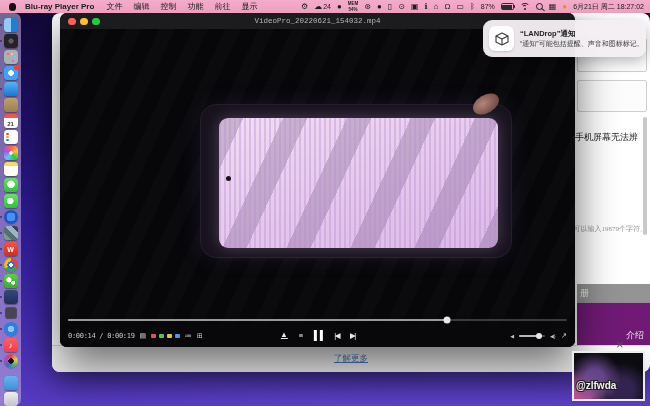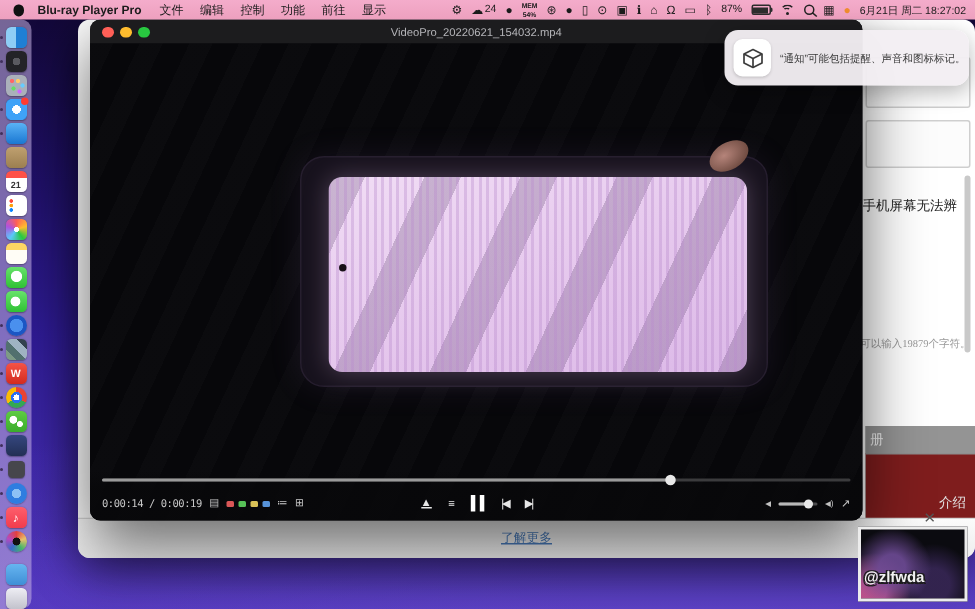--- a/index.html
+++ b/index.html
@@ -81,31 +81,31 @@
   .input-box{position:absolute;left:525px;width:70px;background:#fcfcfc;border:1px solid #cfcfcf;border-radius:2px;box-sizing:border-box;}
   .b1{top:25px;height:34px;}
   .b2{top:67px;height:32px;}
   .pg-title{position:absolute;left:523px;top:118px;font-size:9px;color:#222;font-family:"Liberation Serif","DejaVu Serif",serif;white-space:nowrap;}
   .pg-scroll{position:absolute;left:591px;top:104px;width:4px;height:118px;background:#c9c9c9;border-radius:2px;}
   .pg-hint{position:absolute;left:493px;top:211px;width:102px;text-align:right;font-size:7px;color:#999;font-family:"Liberation Serif","DejaVu Serif",serif;}
   .pg-btn{position:absolute;left:537px;top:229px;width:52px;height:24px;background:#61abd5;color:#fff;border:none;border-radius:3px;
     font-size:10px;font-family:"Liberation Serif","DejaVu Serif",serif;cursor:pointer;}
   .pg-panel{position:absolute;left:525px;top:271px;width:73px;height:62px;background:#737373;overflow:hidden;}
   .pg-row1{height:18px;background:#949494;color:#f0f0f0;font-size:9px;line-height:18px;padding-left:3px;font-family:"Liberation Serif","DejaVu Serif",serif;}
-  .pg-row2{position:relative;height:44px;background:#7f1d1d;border-top:1px solid #8f8f8f;}
+  .pg-row2{position:relative;height:44px;background:#701a75;border-top:1px solid #8f8f8f;}
   .pg-row2 span{position:absolute;left:49px;top:26px;font-size:9px;color:#e2e2e2;font-family:"Liberation Serif","DejaVu Serif",serif;}
   .cookiebar{position:absolute;left:0;right:0;bottom:0;height:26px;background:linear-gradient(#fbfbfb,#ededed);
     border-top:1px solid #d8d8d8;border-radius:0 0 8px 8px;display:flex;align-items:center;justify-content:center;gap:4px;
     font-size:8.5px;color:#444;font-family:"Liberation Serif","DejaVu Serif",serif;}
   .cookielink{color:#4a7dbe;text-decoration:underline;cursor:pointer;}
 
   
   .player{position:absolute;left:60px;top:13px;width:515px;height:334px;background:#0a0a0c;border-radius:7px;overflow:hidden;
     box-shadow:0 16px 42px rgba(0,0,0,0.6);z-index:20;}
-  .titlebar{position:relative;height:16px;background:#1c1c1e;}
+  .titlebar{position:relative;height:16px;background:#1c1c1e;font-family:Liberation Mono, monospace;}
   .tl{position:absolute;top:4.5px;width:7.5px;height:7.5px;border-radius:50%;}
   .tl.red{left:8px;background:#ff5f57;}
   .tl.yellow{left:20px;background:#febc2e;}
   .tl.green{left:32px;background:#28c840;}
   .wtitle{position:absolute;left:0;right:0;top:3.5px;text-align:center;font-size:7.5px;color:#b4b4b8;white-space:nowrap;}
   .video{position:absolute;left:0;right:0;top:16px;bottom:0;background:
     repeating-linear-gradient(115deg,rgba(255,255,255,0.016) 0 14px,rgba(0,0,0,0) 14px 30px),#07070a;}
   .phone{position:absolute;left:140px;top:75px;width:312px;height:154px;background:#17121d;border-radius:16px;
     border:1px solid #261e2e;box-sizing:border-box;box-shadow:0 0 22px rgba(150,110,180,0.12);}
   .phone-screen{position:absolute;left:18px;top:13px;width:279px;height:130px;border-radius:9px;
@@ -412,20 +412,21 @@
     <span class="notif-icon">
       <svg viewBox="0 0 24 24" width="16" height="16" aria-hidden="true">
         <g fill="none" stroke="#3c3c3c" stroke-width="1.7" stroke-linejoin="round">
           <path d="M12 3 L21 7.5 L21 16.5 L12 21 L3 16.5 L3 7.5 Z"></path>
           <path d="M3 7.5 L12 12 L21 7.5"></path>
           <path d="M12 12 L12 21"></path>
         </g>
       </svg>
     </span>
     <div class="notif-texts">
+      <div class="notif-title">“LANDrop”通知</div>
       <div class="notif-body">“通知”可能包括提醒、声音和图标标记。</div>
     </div>
   </div>
 
   <span class="wm-close">×</span>
   <div class="miniplayer"></div>
   <div class="wm2">@zlfwda</div>
 
 </div>
 

